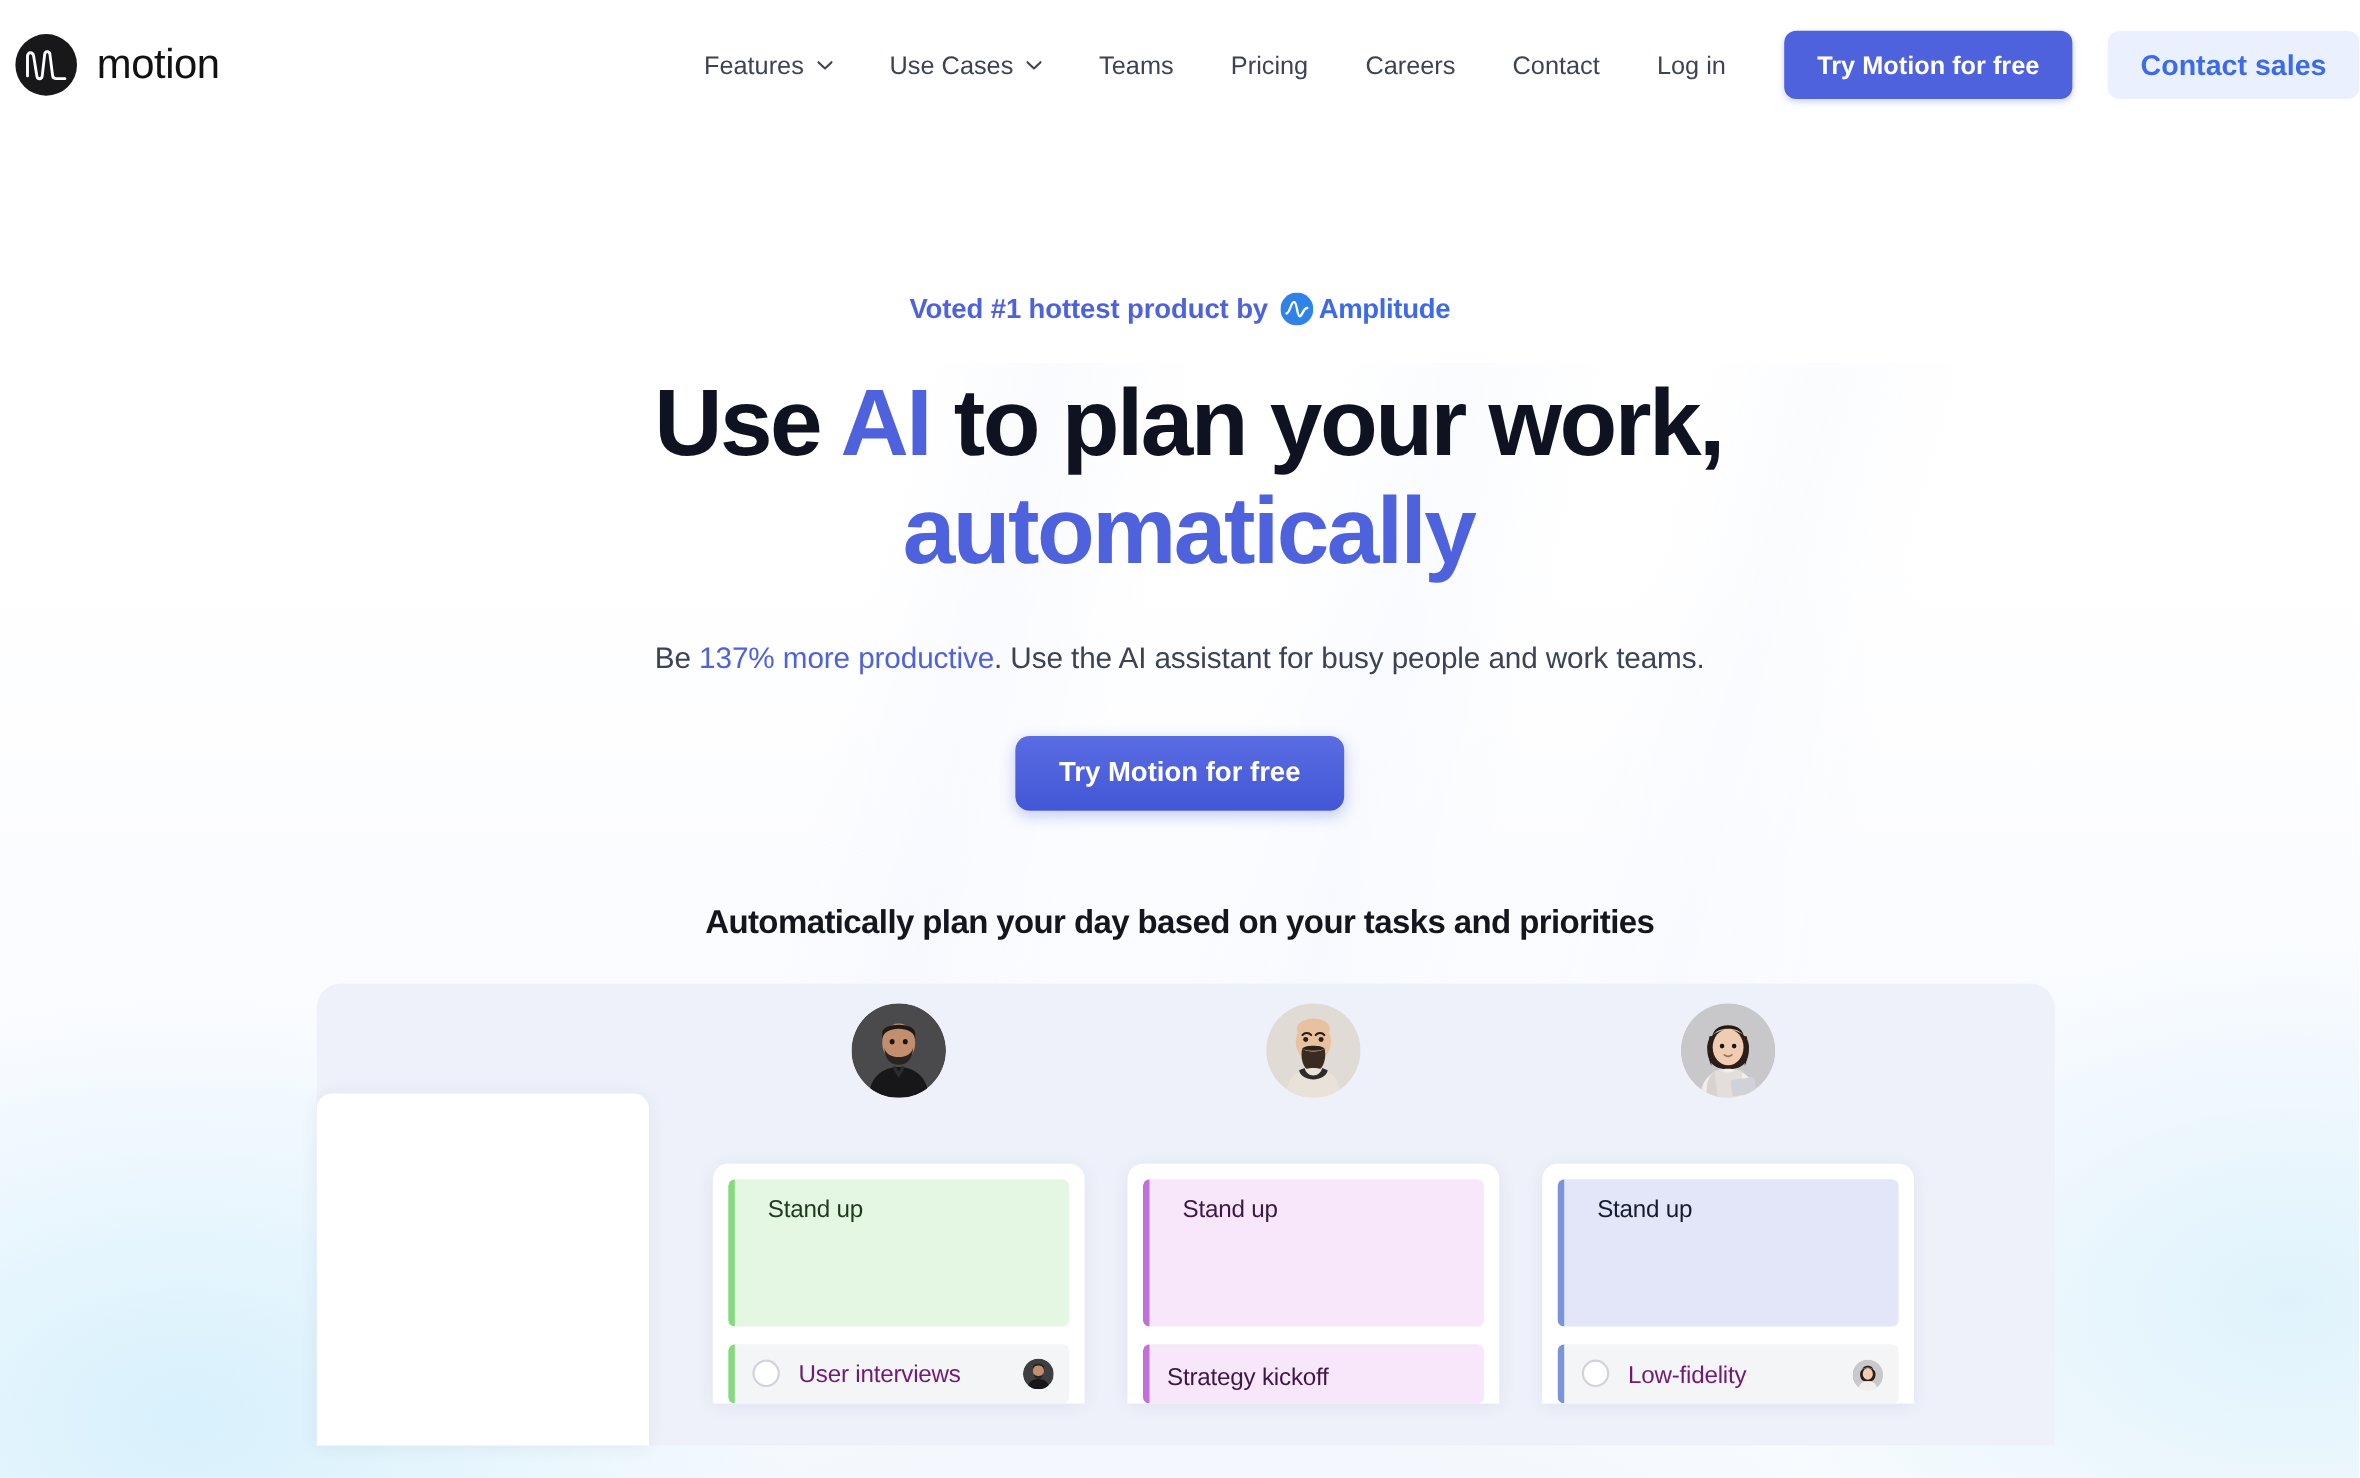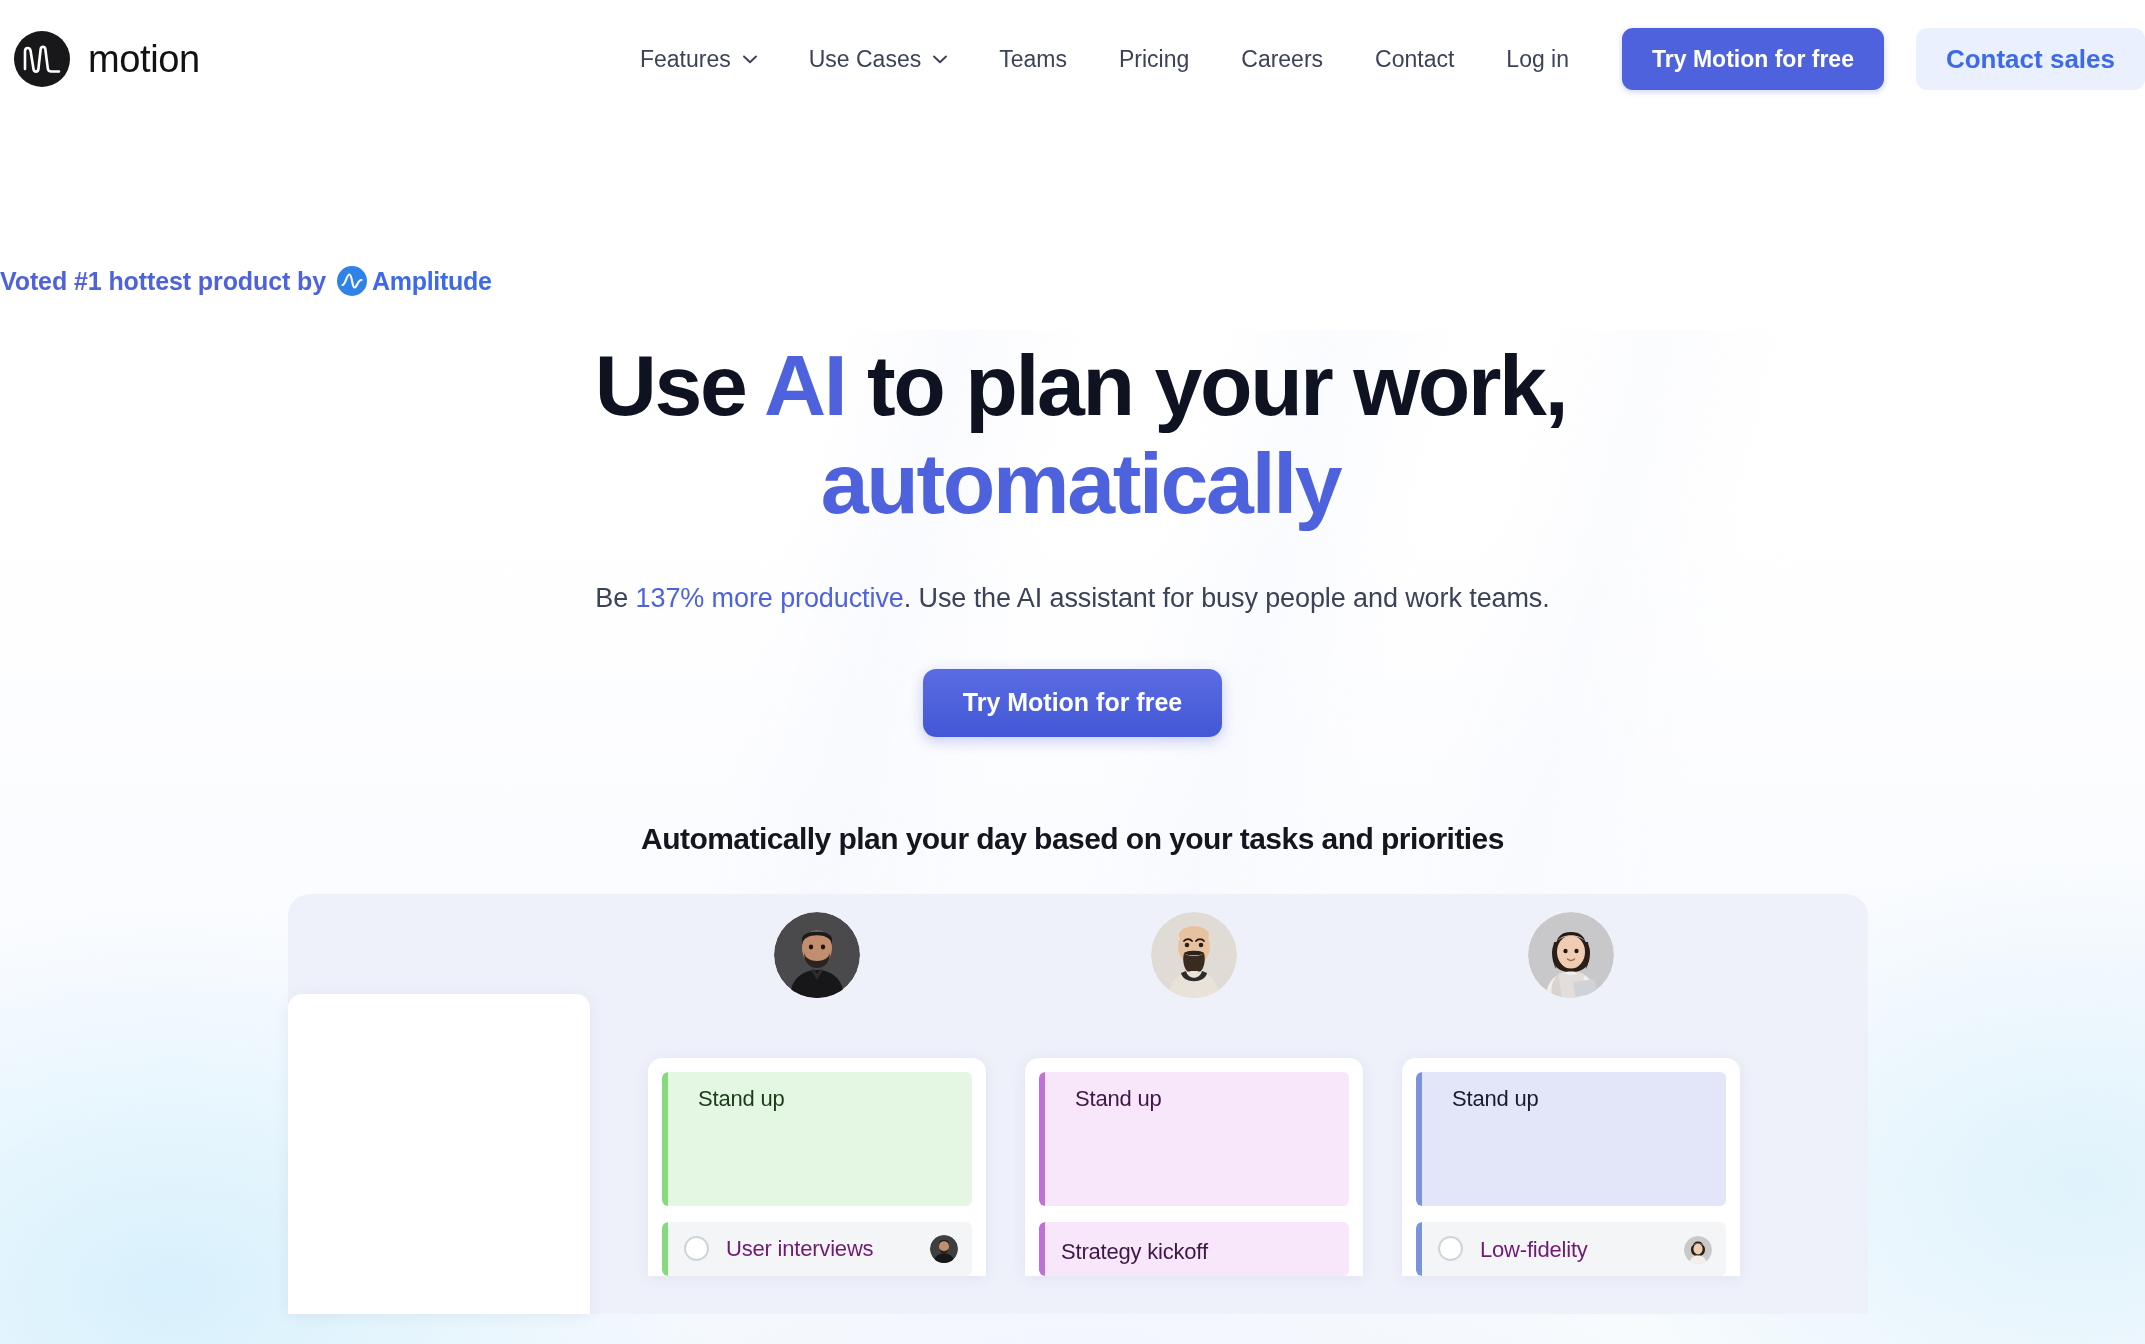--- a/index.html
+++ b/index.html
@@ -118,20 +118,21 @@
     cursor: pointer;
     font-family: "Liberation Sans", sans-serif;
   }
 
   
   .hero { text-align: center; padding-top: 148px; }
 
   .badge-row {
     display: flex;
     align-items: center;
+    justify-content: center;
     gap: 11px;
     font-size: 25px;
     font-weight: bold;
     color: #4f62dd;
     letter-spacing: -0.1px;
   }
   .amp-logo { display: flex; align-items: center; gap: 5px; }
   .amp-circle { width: 30px; height: 30px; display: block; }
   .amp-word {
     font-size: 25px;

